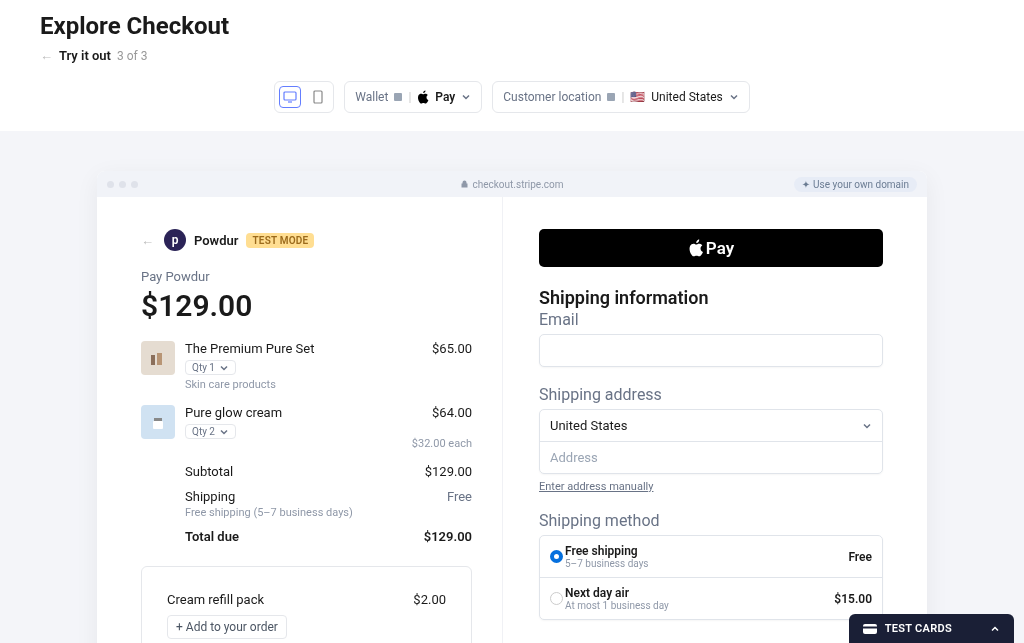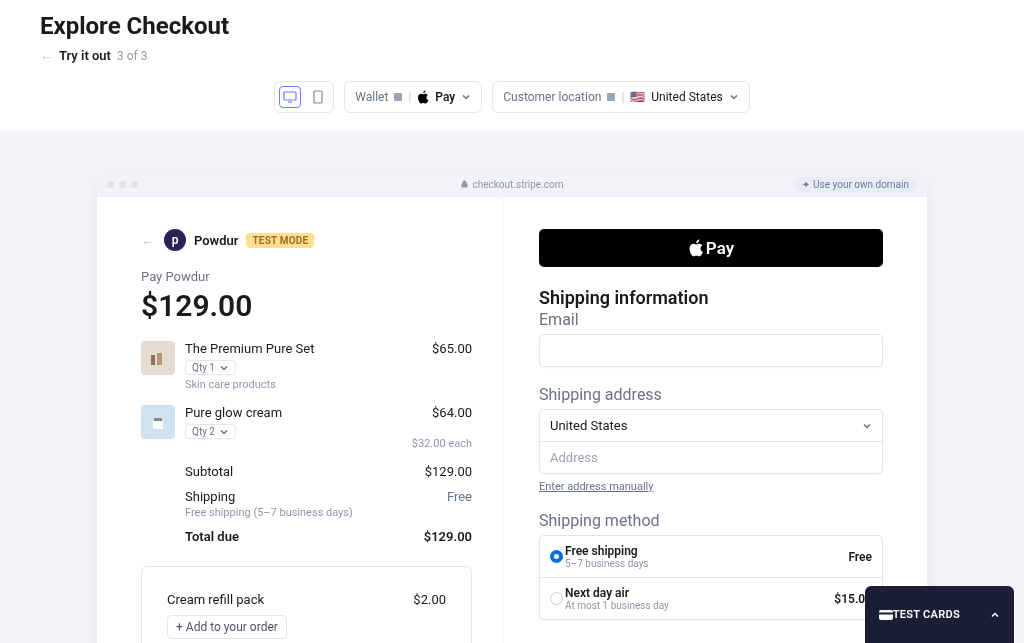--- a/index.html
+++ b/index.html
@@ -66,21 +66,21 @@
 .section{margin-bottom:18px}
 .shipbox{border:1px solid #e0e4ea;border-radius:5px;overflow:hidden;box-shadow:0 1px 2px rgba(0,0,0,0.04)}
 .sopt{padding:8px 10px;display:flex;align-items:center;gap:2px;border-bottom:1px solid #e0e4ea}
 .sopt:last-child{border-bottom:none}
 .radio{width:13px;height:13px;border-radius:50%;border:1px solid #ccc;flex-shrink:0}
 .radio.on{border:4px solid #0570de}
 .sopt .info{flex:1}
 .sopt .nm{font-size:12px;font-weight:600}
 .sopt .sub{font-size:10px;color:#8f98a8}
 .sopt .pr{font-size:12px;font-weight:600}
-.testcards{position:fixed;bottom:0;right:10px;background:#1a1f36;color:#fff;border-radius:6px 6px 0 0;padding:22px 14px;display:flex;align-items:center;gap:0;font-size:11px;font-weight:600;letter-spacing:0.3px}
+.testcards{position:fixed;bottom:0;right:10px;background:#1a1f36;color:#fff;border-radius:6px 6px 0 0;padding:8px 14px;display:flex;align-items:center;gap:8px;font-size:11px;font-weight:600;letter-spacing:0.3px}
 .testcards .chev-up{margin-left:30px}
 </style>
 </head>
 <body>
 
 <div class="top">
   <div class="title">Explore Checkout</div>
   <div class="crumb">
     <span class="arrow">←</span>
     <span class="link">Try it out</span>

